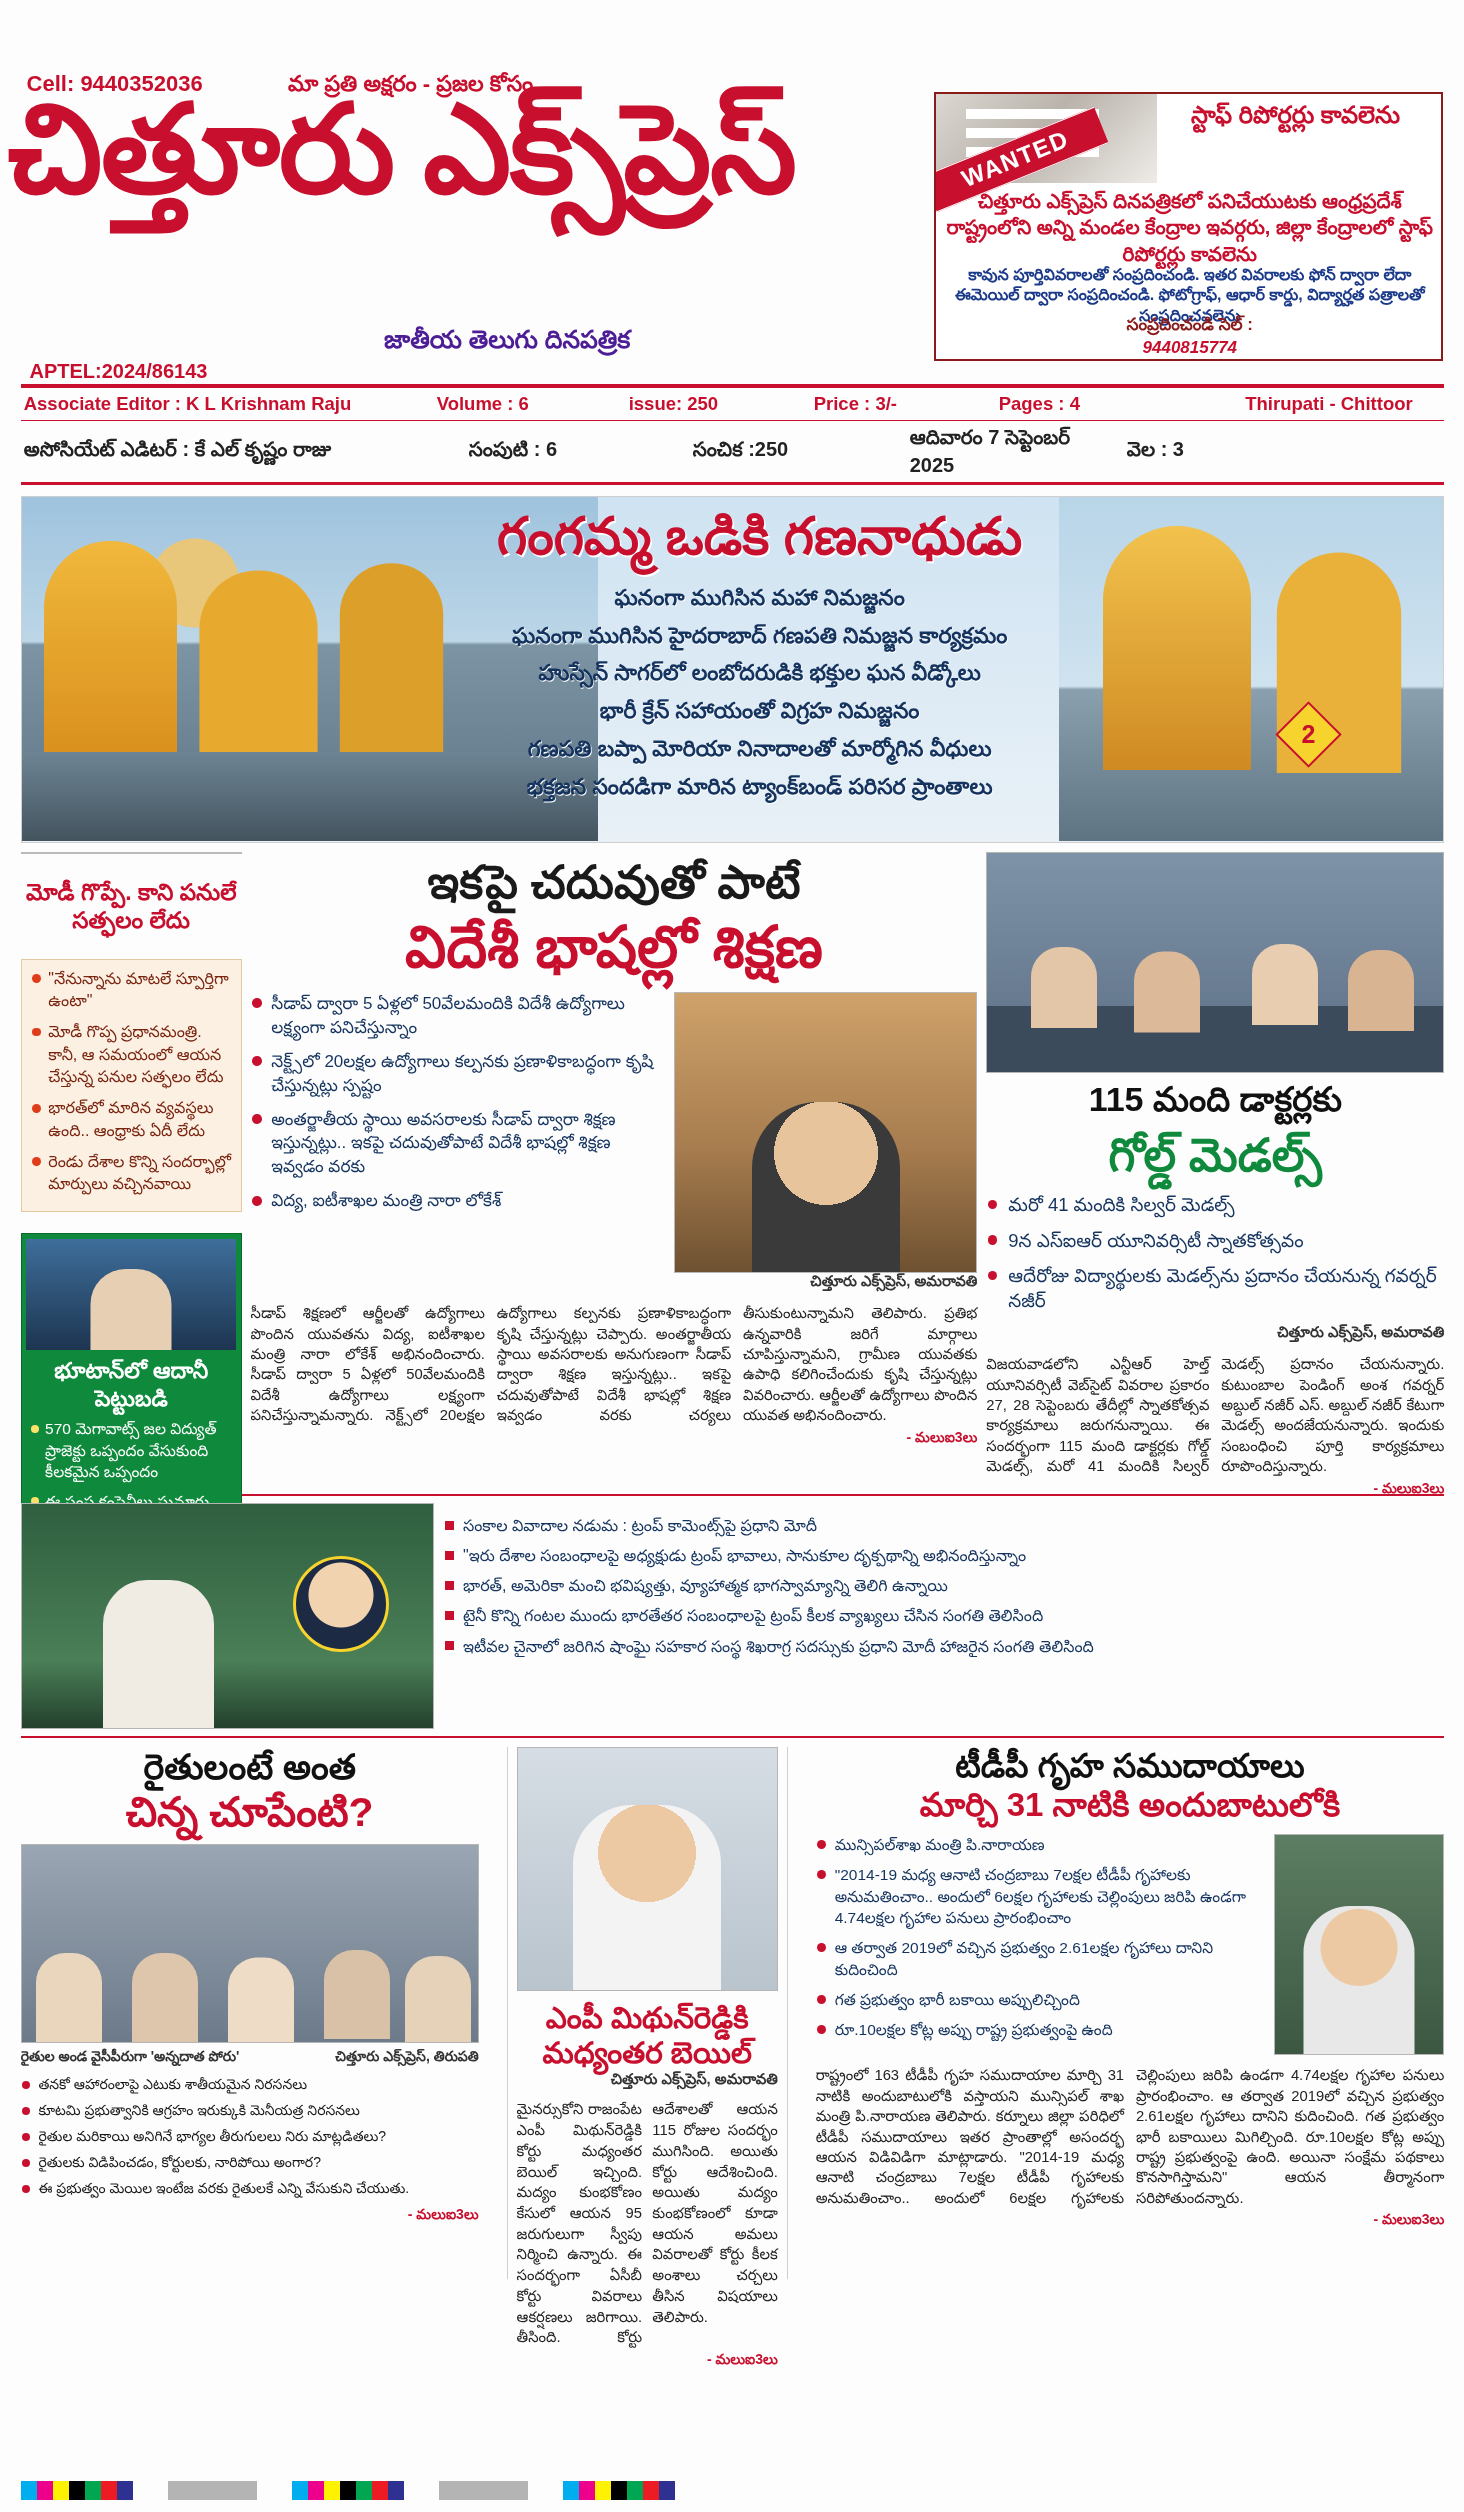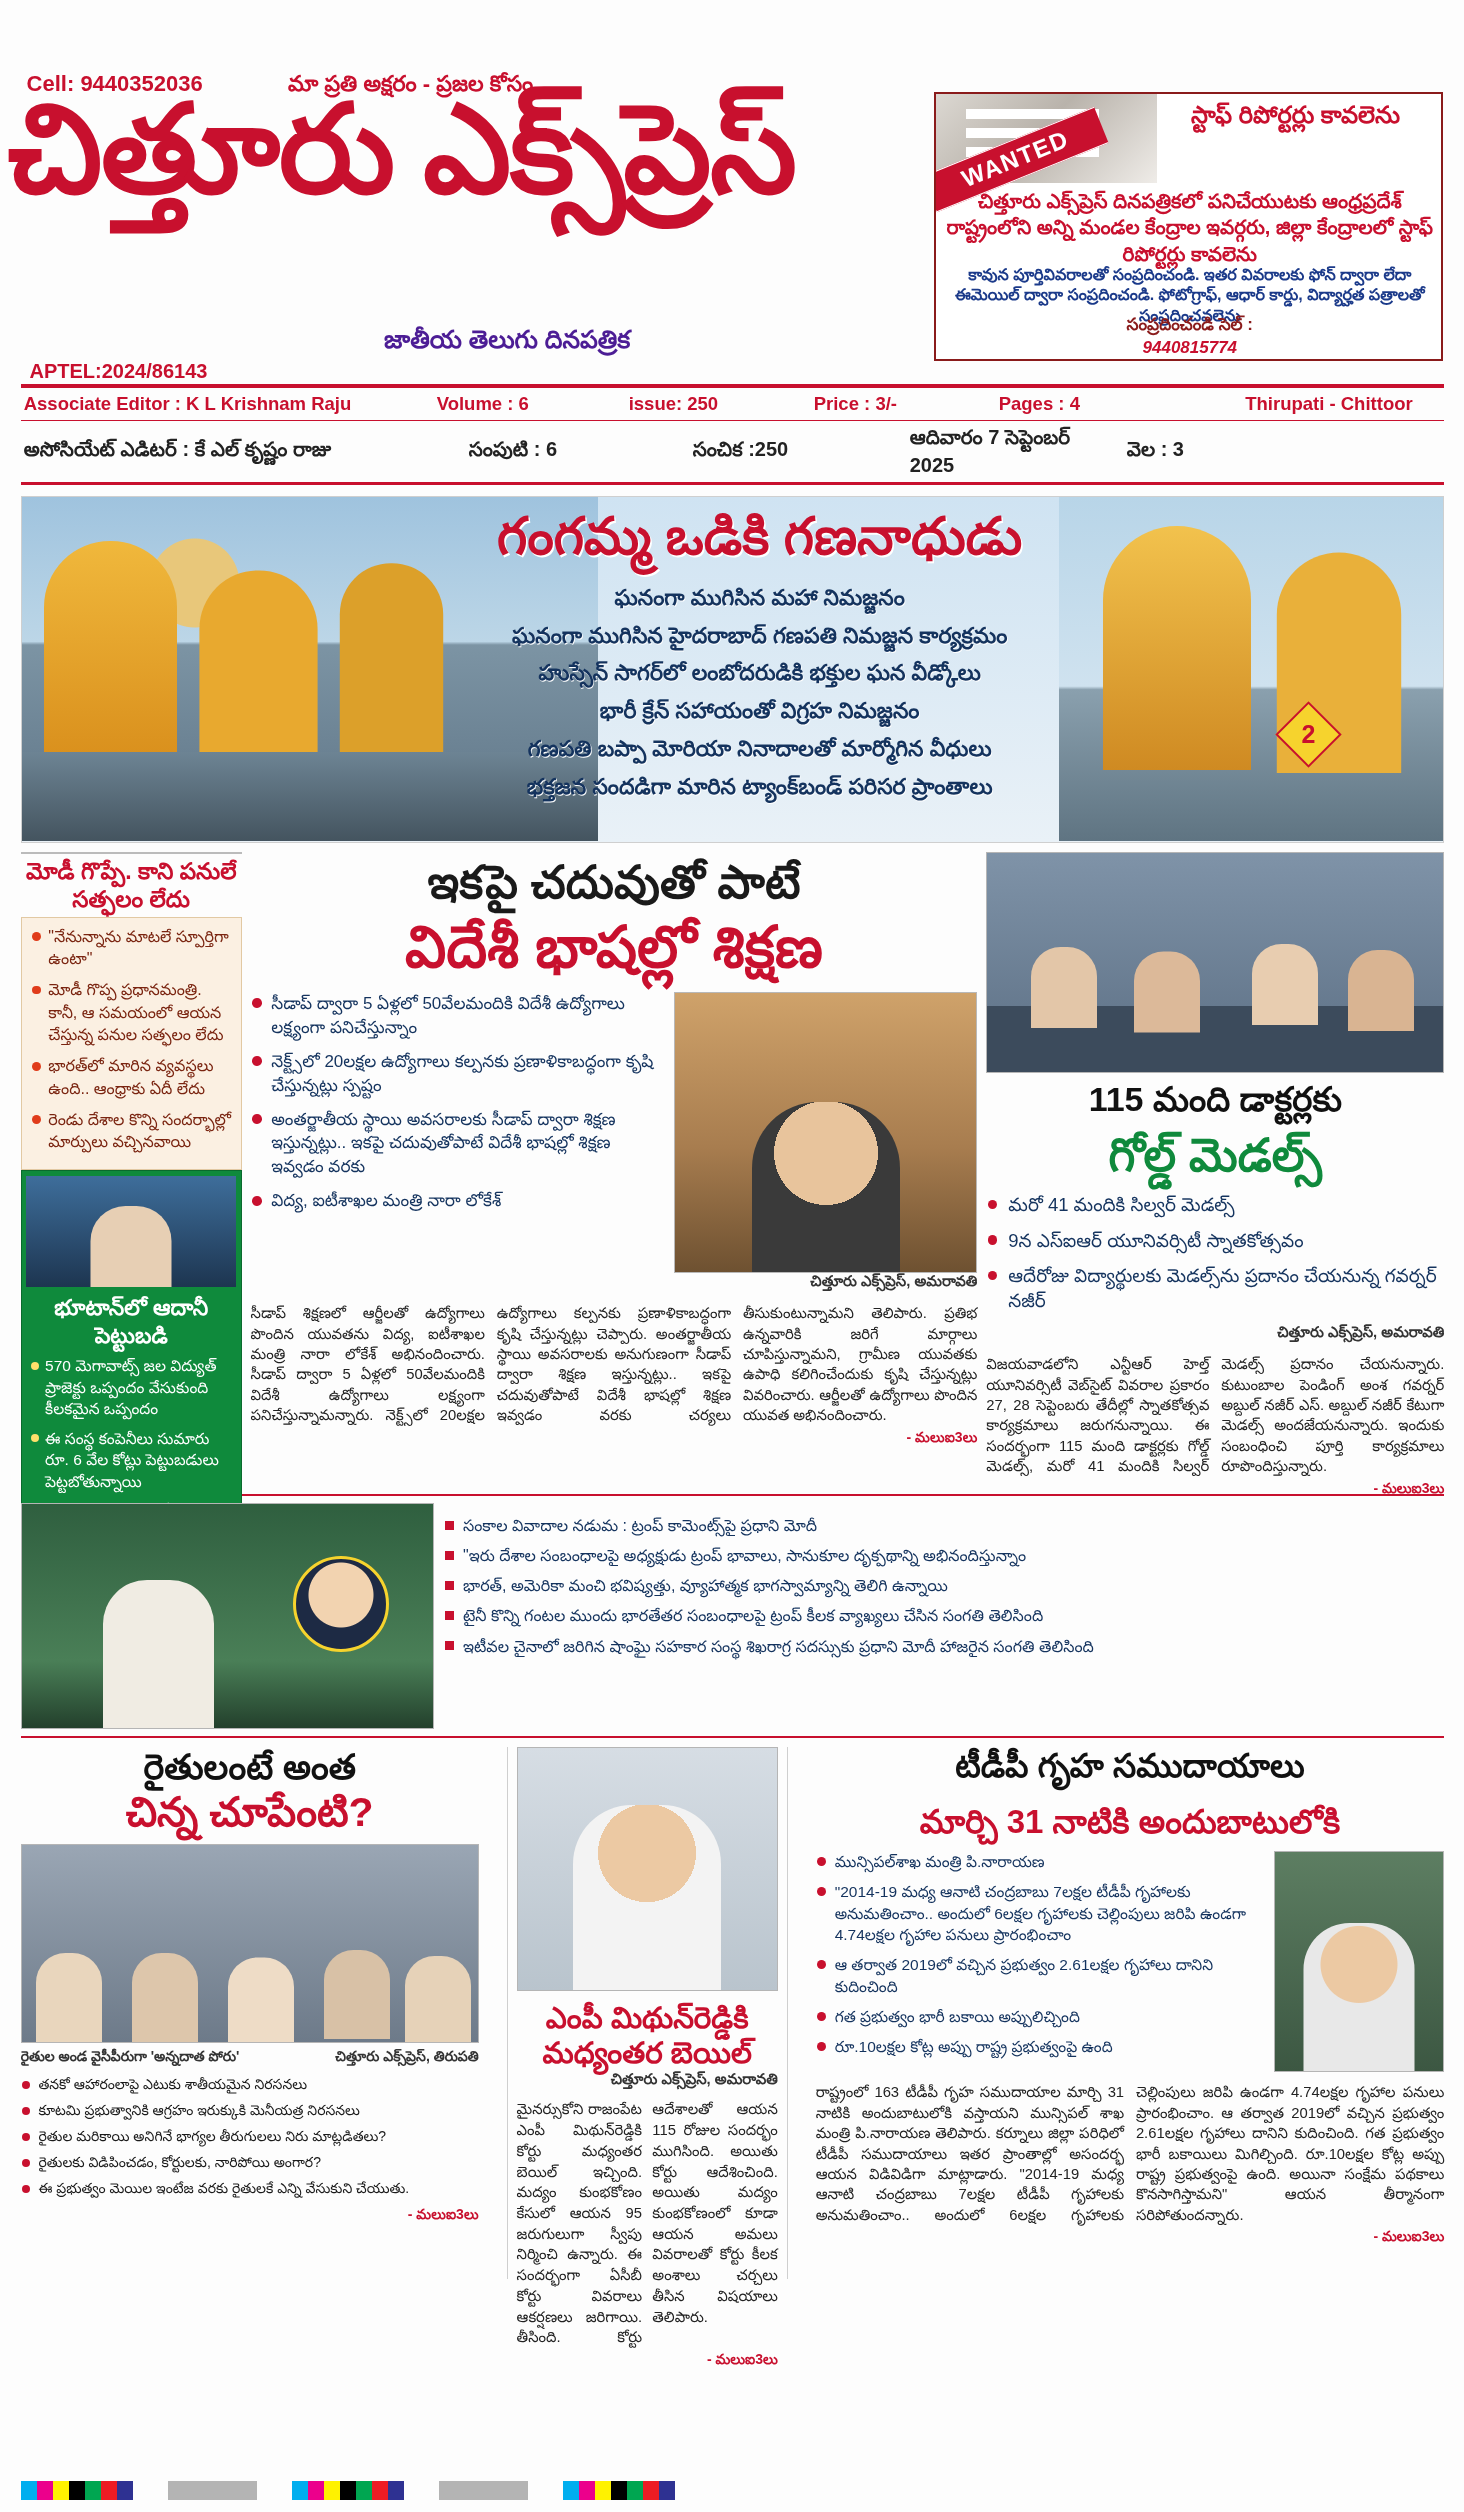--- a/index.html
+++ b/index.html
@@ -259,21 +259,21 @@
     color: #c8102e;
   }
 
   
   .band2 {
     margin: 8.9px 20.7px 0 20.7px;
     display: flex;
     gap: 8.9px;
     height: 635px;
   }
-  .col-left { width: 221px; display: flex; flex-direction: column; gap: 0; }
+  .col-left { width: 221px; display: flex; flex-direction: column; gap: 21px; }
   .col-mid { flex: 1; }
   .col-right { width: 458px; }
 
   .modi-photo {
     height: 148px;
     background: linear-gradient(180deg,#2b4f7d 0%,#4a6f9e 60%,#22304a 100%);
     position: relative; overflow: hidden;
     border: 0.7px solid #bbb;
   }
   .modi-photo:before {
@@ -626,21 +626,21 @@
     margin-top: 8.9px;
     font-size: 14.8px;
     line-height: 1.4;
     text-align: justify;
     color: #222;
     column-count: 2;
     column-gap: 10.3px;
   }
 
   .tdp-h1 { font-size: 33px; font-weight: bold; color: #111; text-align: center; line-height: 1.15; }
-  .tdp-h2 { font-size: 33px; font-weight: bold; color: #c8102e; text-align: center; line-height: 1.15; margin-top: 18px; }
+  .tdp-h2 { font-size: 33px; font-weight: bold; color: #c8102e; text-align: center; line-height: 1.15; margin-top: 1px; }
   .tdp-body { display: flex; gap: 10.3px; margin-top: 10.3px; }
   .tdp-bullets { flex: 1; }
   .tdp-bullets li {
     list-style: none;
     position: relative;
     padding-left: 19px;
     font-size: 15.5px;
     line-height: 1.38;
     margin-bottom: 8.9px;
     color: #14335e;

